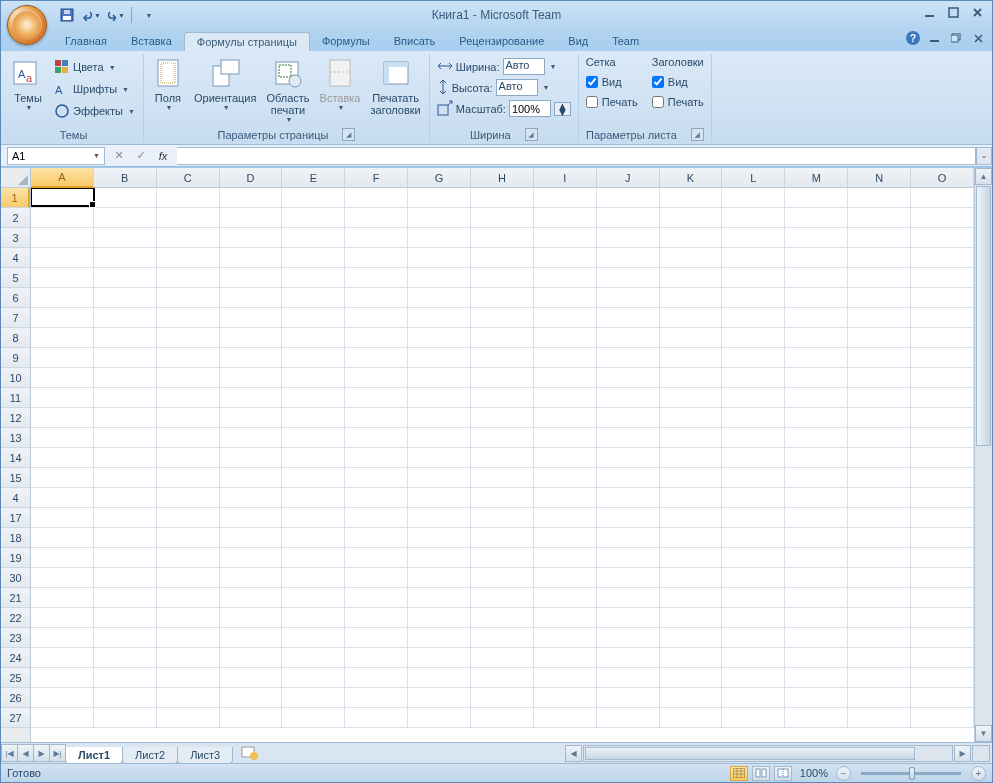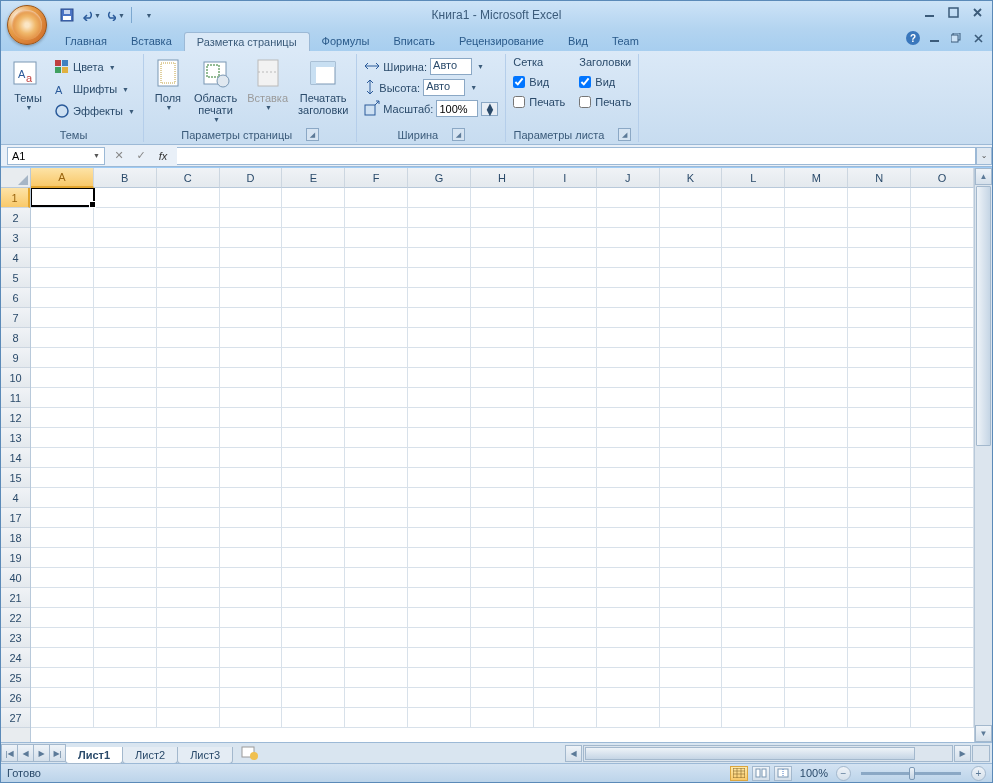--- a/index.html
+++ b/index.html
@@ -112,21 +112,21 @@
           <path d="M5 3 A4 4 0 0 0 5 9 L10 9" fill="none" stroke="#2a5a9a" stroke-width="1.5"></path>
           <path d="M8 6 L11 9 L8 12" fill="none" stroke="#2a5a9a" stroke-width="1.5"></path>
         </svg>
         <span class="dd-arrow">▼</span>
       </div>
     <div class="qat-sep"></div>
     <div class="qat-btn">
         <span class="dd-arrow">▼</span>
       </div>
   </div>
-  <div class="title-text">Книга1 - Microsoft Excel</div>
+  <div class="title-text">Книга1 - Microsoft Team</div>
   <div class="win-controls">
     <div class="win-btn">
         <svg width="11" height="11">
           <rect x="1" y="8" width="9" height="2" fill="#3b5b7a"></rect>
         </svg>
       </div>
     <div class="win-btn">
         <svg width="11" height="11">
           <rect x="1" y="1" width="9" height="9" fill="none" stroke="#3b5b7a" stroke-width="1.5"></rect>
         </svg>
@@ -136,21 +136,21 @@
           <path d="M2 2 L9 9 M9 2 L2 9" stroke="#3b5b7a" stroke-width="1.8"></path>
         </svg>
       </div>
   </div>
 </div>
 
 <div class="tabbar">
   <div id="tabs" style="display: flex;">
       <div class="tab">Главная</div>
       <div class="tab">Вставка</div>
-      <div class="tab active">Разметка страницы</div>
+      <div class="tab active">Формулы страницы</div>
       <div class="tab">Формулы</div>
       <div class="tab">Вписать</div>
       <div class="tab">Рецензирование</div>
       <div class="tab">Вид</div>
       <div class="tab">Team</div>
     </div>
   <div class="tabbar-right">
     <div class="help-ic">?</div>
     <div class="win-btn" style="width:16px;height:14px">
         <svg width="9" height="9">
@@ -227,20 +227,30 @@
   <div class="rgroup">
     <div class="rgroup-body">
       <div class="bigbtn">
           <div class="ic">
             <svg width="32" height="32">
               <rect x="6" y="2" width="20" height="26" fill="#fff" stroke="#7a97b4"></rect>
               <rect x="9" y="5" width="14" height="20" fill="none" stroke="#c0a040" stroke-dasharray="1,1"></rect>
             </svg>
           </div>
           <span>Поля</span>
+          <span class="dd-arrow">▼</span>
+        </div>
+      <div class="bigbtn">
+          <div class="ic">
+            <svg width="32" height="32">
+              <rect x="4" y="8" width="16" height="20" fill="#fff" stroke="#7a97b4"></rect>
+              <rect x="12" y="2" width="18" height="14" fill="#fff" stroke="#7a97b4"></rect>
+            </svg>
+          </div>
+          <span>Ориентация</span>
           <span class="dd-arrow">▼</span>
         </div>
       <div class="bigbtn">
           <div class="ic">
             <svg width="32" height="32">
               <rect x="4" y="4" width="22" height="22" fill="#fff" stroke="#7a97b4"></rect>
               <rect x="7" y="7" width="12" height="12" fill="none" stroke="#2a7a2a" stroke-dasharray="2,1"></rect>
               <circle cx="23" cy="23" r="6" fill="#e0e8f0" stroke="#7a97b4"></circle>
             </svg>
           </div>
@@ -372,21 +382,21 @@
         <div class="rowhdr">10</div>
         <div class="rowhdr">11</div>
         <div class="rowhdr">12</div>
         <div class="rowhdr">13</div>
         <div class="rowhdr">14</div>
         <div class="rowhdr">15</div>
         <div class="rowhdr">4</div>
         <div class="rowhdr">17</div>
         <div class="rowhdr">18</div>
         <div class="rowhdr">19</div>
-        <div class="rowhdr">40</div>
+        <div class="rowhdr">30</div>
         <div class="rowhdr">21</div>
         <div class="rowhdr">22</div>
         <div class="rowhdr">23</div>
         <div class="rowhdr">24</div>
         <div class="rowhdr">25</div>
         <div class="rowhdr">26</div>
         <div class="rowhdr">27</div>
       </div>
   </div>
   <div class="colhdrs" id="colhdrs">

